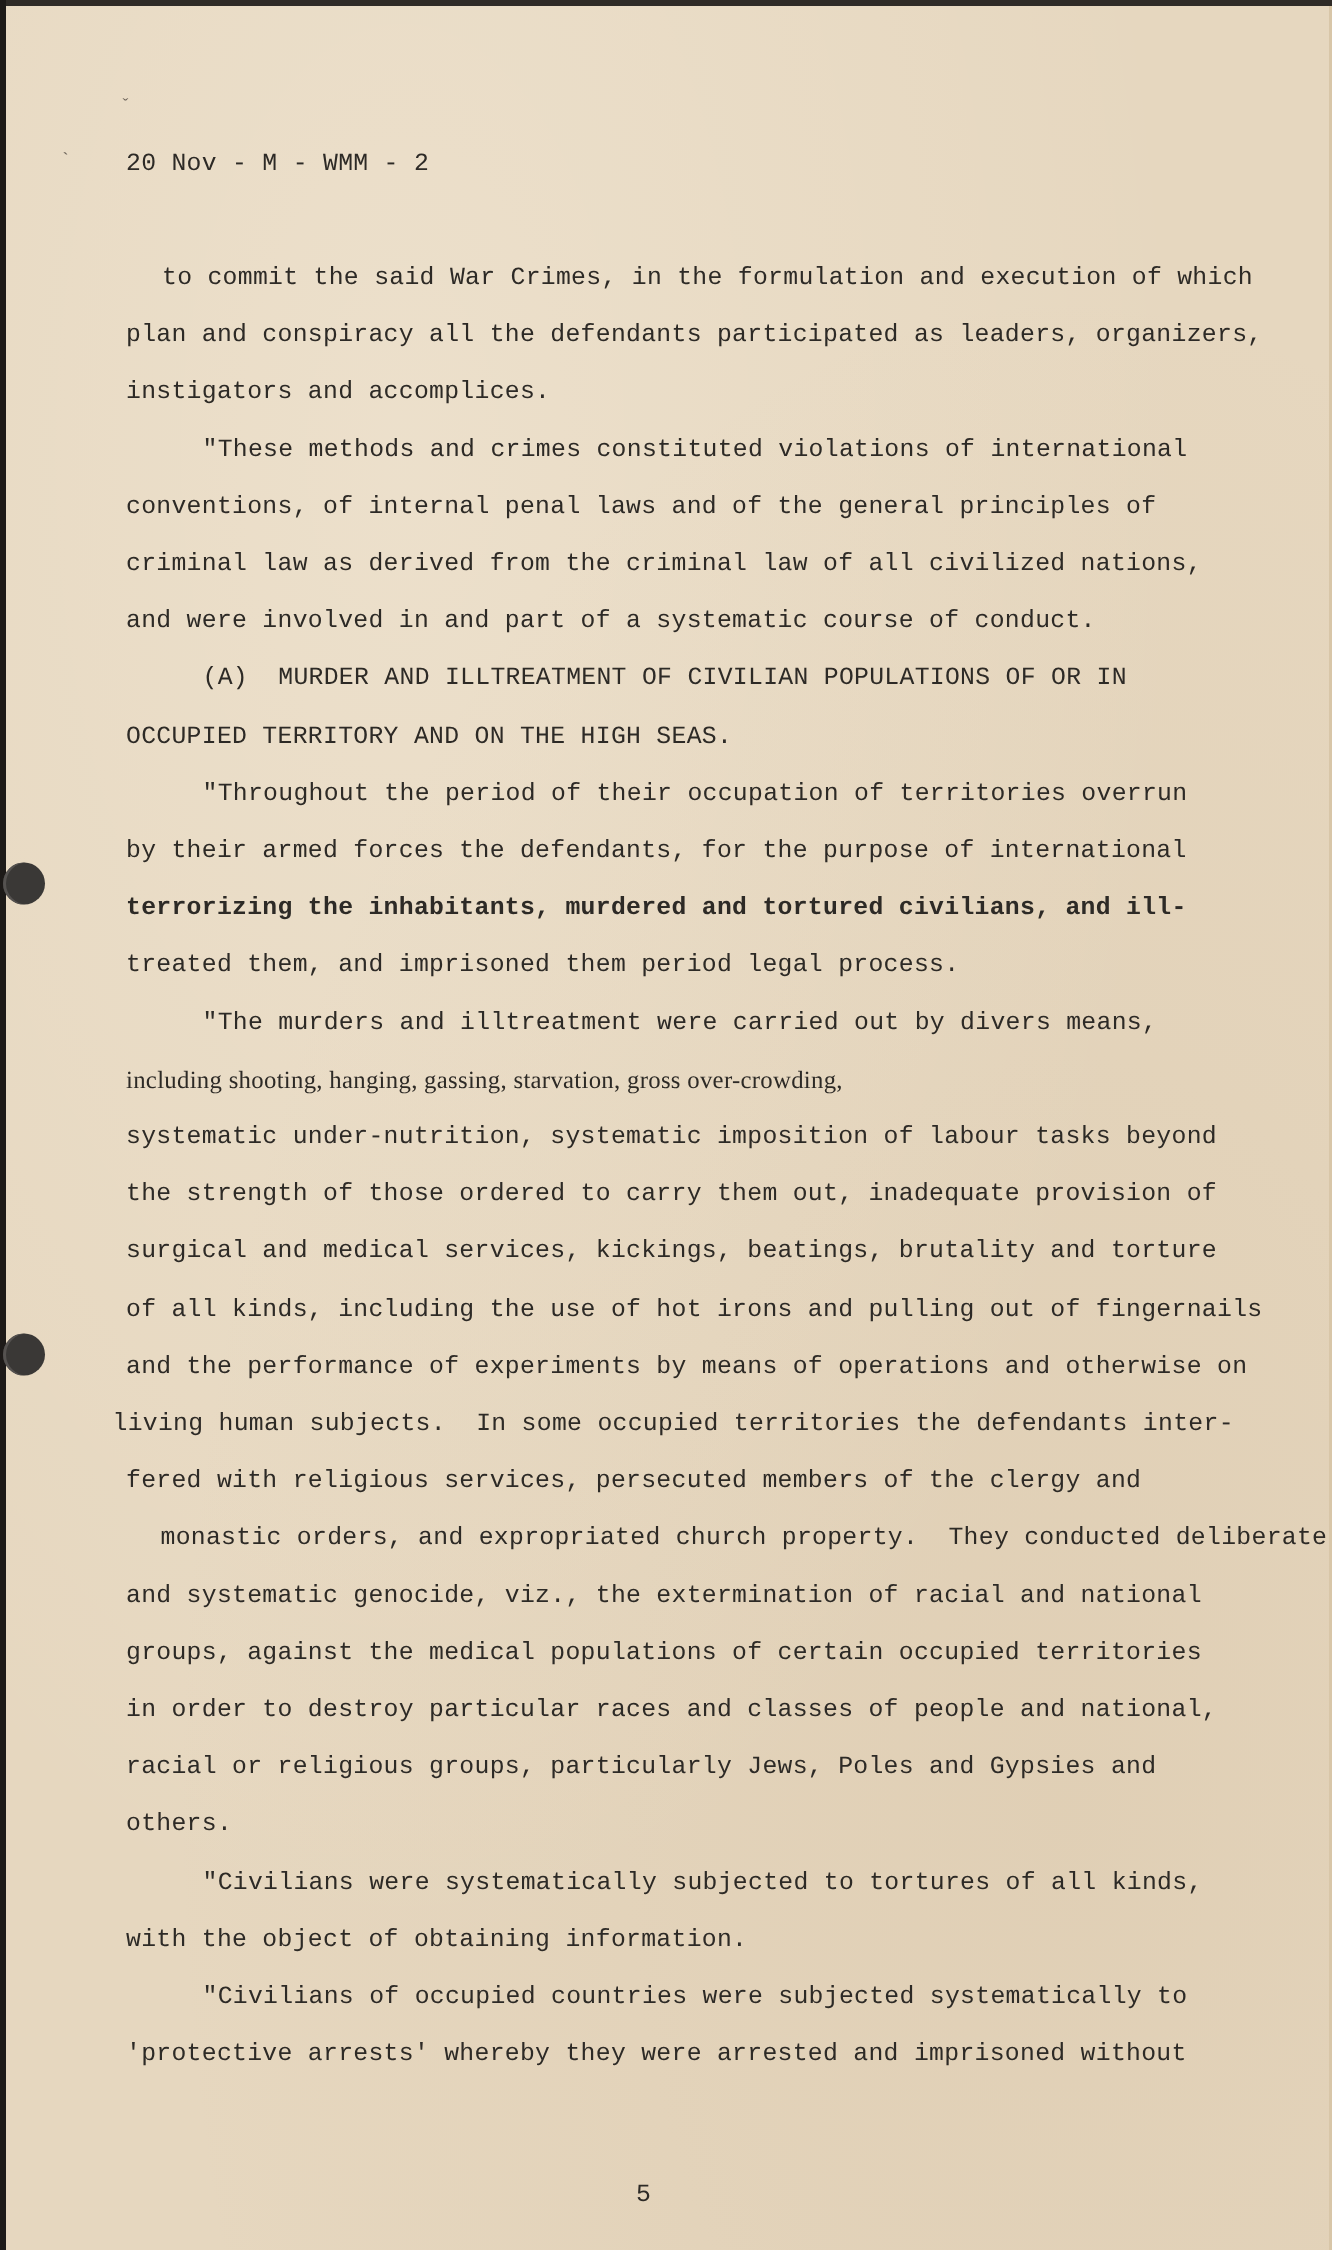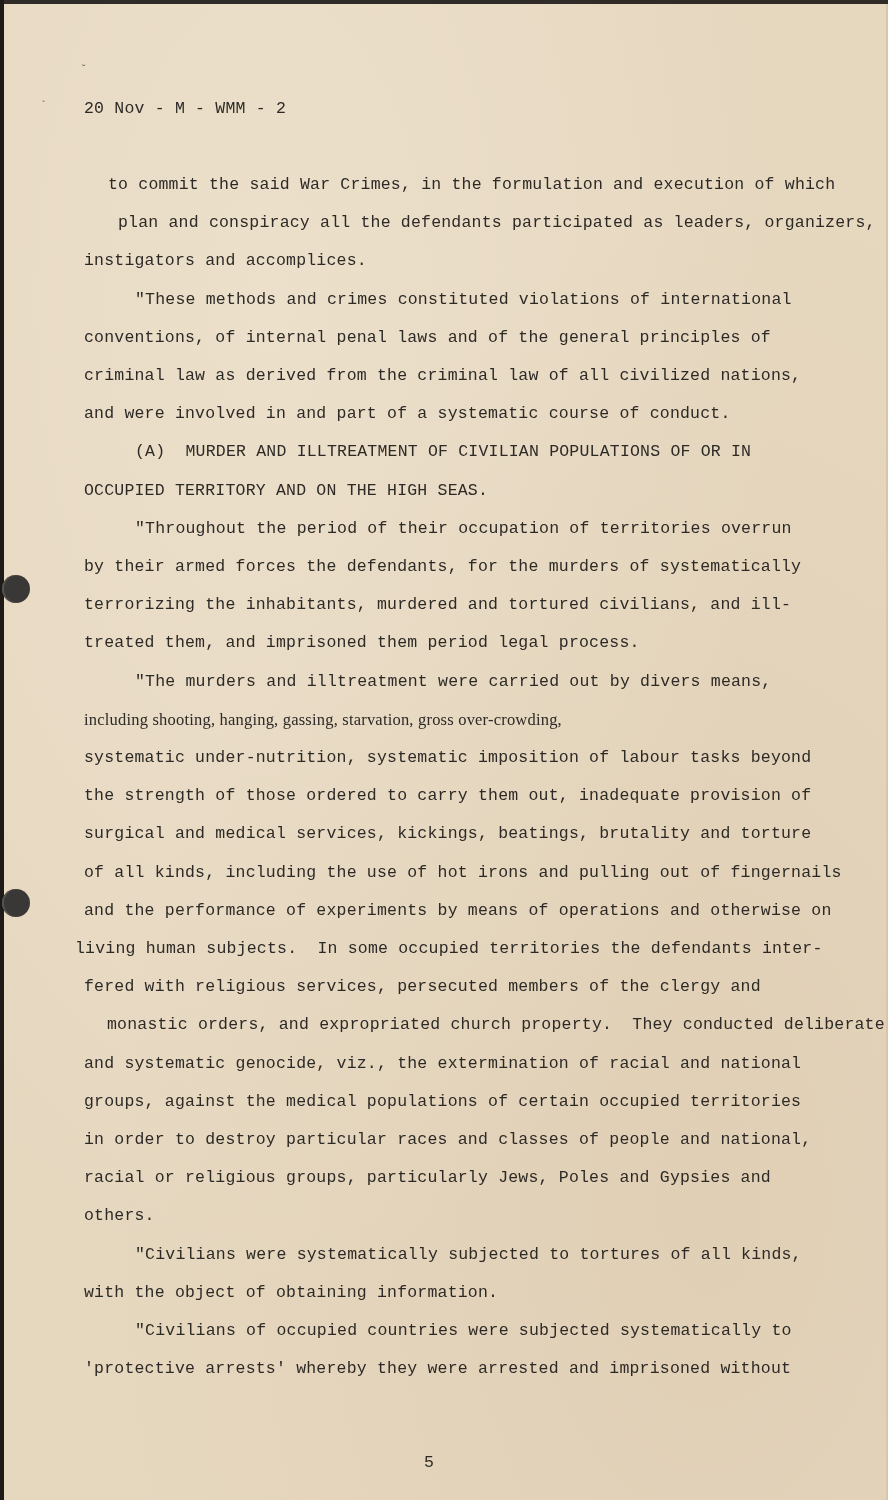--- a/index.html
+++ b/index.html
@@ -84,31 +84,31 @@
 
 <div class="top-edge"></div>
 <div class="page">
   <span class="stray-mark mark-a">ˇ</span>
   <span class="stray-mark mark-b">`</span>
 
   <div class="typed header-line">20 Nov - M - WMM - 2</div>
 
   <div class="body-lines" id="body-lines">
       <div class="typed" style="top: 171px; left: 80px; margin-left: 24px;">to commit the said War Crimes, in the formulation and execution of which</div>
-      <div class="typed" style="top: 209px; left: 80px; margin-left: 34px;">plan and conspiracy all the defendants participated as leaders, organizers,</div>
+      <div class="typed" style="top: 209px; left: 80px;">plan and conspiracy all the defendants participated as leaders, organizers,</div>
       <div class="typed" style="top: 247px; left: 80px;">instigators and accomplices.</div>
       <div class="typed" style="top: 286px; left: 131px;">"These methods and crimes constituted violations of international</div>
       <div class="typed" style="top: 324px; left: 80px;">conventions, of internal penal laws and of the general principles of</div>
       <div class="typed" style="top: 362px; left: 80px;">criminal law as derived from the criminal law of all civilized nations,</div>
       <div class="typed" style="top: 400px; left: 80px;">and were involved in and part of a systematic course of conduct.</div>
       <div class="typed" style="top: 438px; left: 131px;">(A)  MURDER AND ILLTREATMENT OF CIVILIAN POPULATIONS OF OR IN</div>
       <div class="typed" style="top: 477px; left: 80px;">OCCUPIED TERRITORY AND ON THE HIGH SEAS.</div>
       <div class="typed" style="top: 515px; left: 131px;">"Throughout the period of their occupation of territories overrun</div>
-      <div class="typed" style="top: 553px; left: 80px;">by their armed forces the defendants, for the murders of systematically</div>
-      <div class="typed" style="top: 591px; left: 80px;">terrorizing the inhabitants, murdered and tortured civilians, and ill-</div>
+      <div class="typed" style="top: 553px; left: 80px;">by their armed forces the defendants, for the purpose of international</div>
+      <div class="typed" style="top: 591px; left: 80px; font-weight: bold;">terrorizing the inhabitants, murdered and tortured civilians, and ill-</div>
       <div class="typed" style="top: 629px; left: 80px;">treated them, and imprisoned them period legal process.</div>
       <div class="typed" style="top: 668px; left: 131px;">"The murders and illtreatment were carried out by divers means,</div>
       <div class="typed" style="top: 706px; left: 80px; font-family: Liberation Serif, serif;">including shooting, hanging, gassing, starvation, gross over-crowding,</div>
       <div class="typed" style="top: 744px; left: 80px;">systematic under-nutrition, systematic imposition of labour tasks beyond</div>
       <div class="typed" style="top: 782px; left: 80px;">the strength of those ordered to carry them out, inadequate provision of</div>
       <div class="typed" style="top: 820px; left: 80px;">surgical and medical services, kickings, beatings, brutality and torture</div>
       <div class="typed" style="top: 859px; left: 80px;">of all kinds, including the use of hot irons and pulling out of fingernails</div>
       <div class="typed" style="top: 897px; left: 80px;">and the performance of experiments by means of operations and otherwise on</div>
       <div class="typed" style="top: 935px; left: 71px;">living human subjects.  In some occupied territories the defendants inter-</div>
       <div class="typed" style="top: 973px; left: 80px;">fered with religious services, persecuted members of the clergy and</div>

